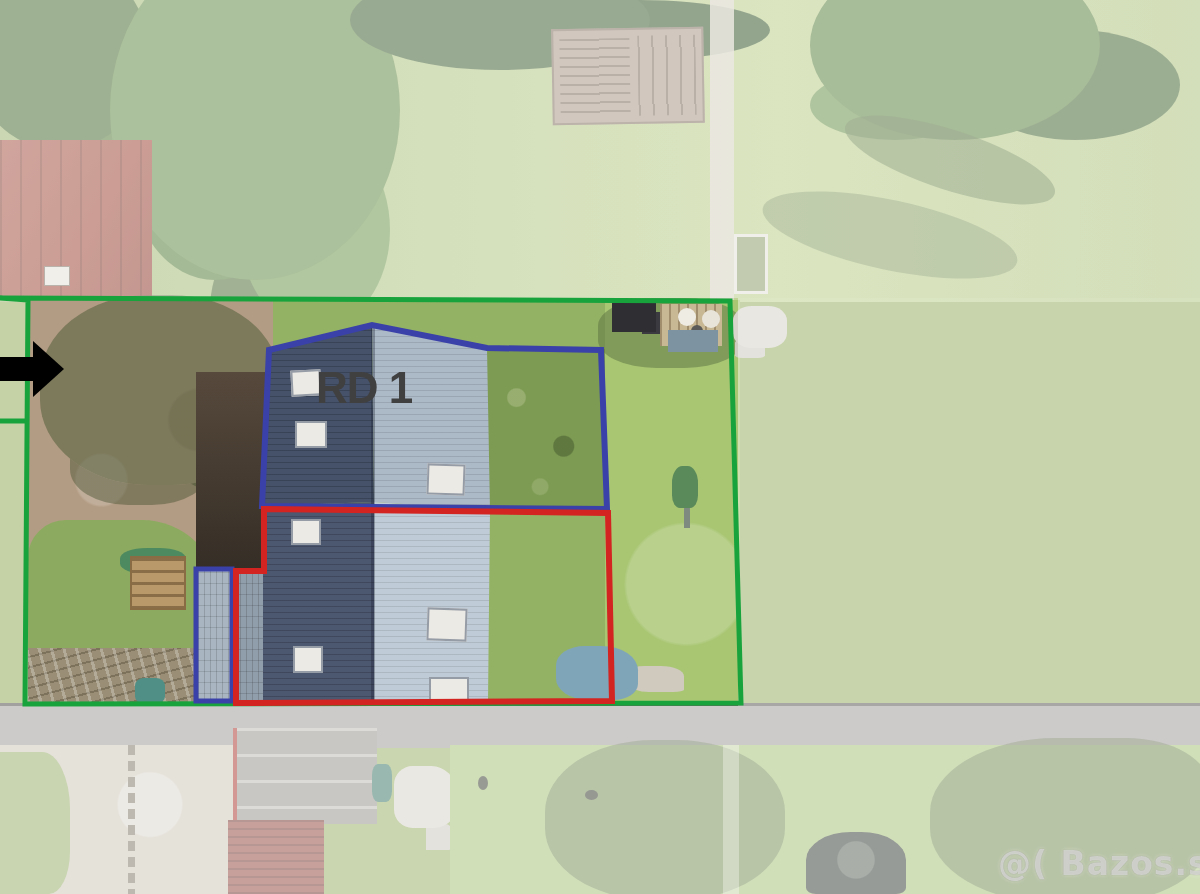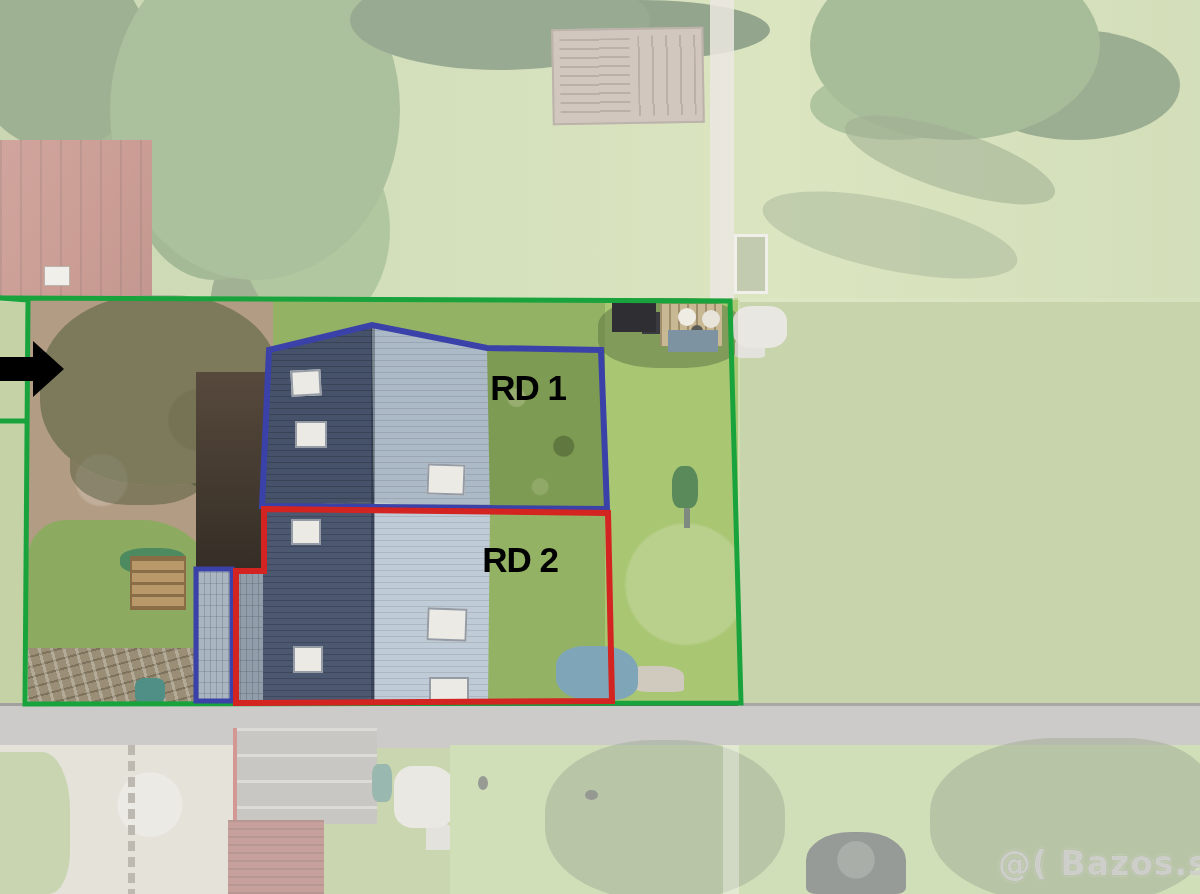--- a/index.html
+++ b/index.html
@@ -124,22 +124,22 @@
   .fade-left{left:0;top:298px;width:28px;height:408px;}
   .fade-right{left:738px;top:298px;width:462px;height:408px;background:rgba(255,255,255,.44);}
   .fade-bottom{left:0;top:706px;width:1200px;height:188px;background:rgba(255,255,255,.46);}
 
   
   svg.anno{position:absolute;left:0;top:0;pointer-events:none;}
   .arrow-wrap{left:0;top:341px;width:66px;height:56px;}
   .arrow-body{position:absolute;left:0;top:16px;width:33px;height:24px;background:#000;}
   .arrow-head{position:absolute;left:33px;top:0;width:0;height:0;
     border-left:31px solid #000;border-top:28px solid transparent;border-bottom:28px solid transparent;}
-  .unit-label{position:absolute;text-align:right;color:#000000;font-weight:bold;
-    font-size:35px;line-height:43px;letter-spacing:-1px;white-space:nowrap;}
+  .unit-label{position:absolute;text-align:left;color:#404040;font-weight:bold;
+    font-size:44px;line-height:43px;letter-spacing:-1px;white-space:nowrap;}
   .label-rd1{left:316px;top:366px;width:250px;}
   .label-rd2{left:308px;top:538px;width:250px;}
   .watermark{position:absolute;left:998px;top:844px;width:200px;
     font-family:"DejaVu Sans",sans-serif;font-weight:bold;font-size:33px;letter-spacing:1px;
     color:rgba(243,243,240,.62);text-shadow:0 0 1px rgba(110,110,110,.65),0 0 4px rgba(255,255,255,.35);
     white-space:nowrap;}
 </style>
 </head>
 <body>
 
@@ -230,18 +230,17 @@
 
   <div class="abs arrow-wrap">
     <div class="arrow-body"></div>
     <div class="arrow-head"></div>
   </div>
 
   <div class="unit-label label-rd1">
     <div>RD 1</div>
   </div>
   <div class="unit-label label-rd2">
-    <div>RD 2</div>
   </div>
 
   <div class="watermark">@( Bazos.sk</div>
 
 </div>
 
 </body></html>

